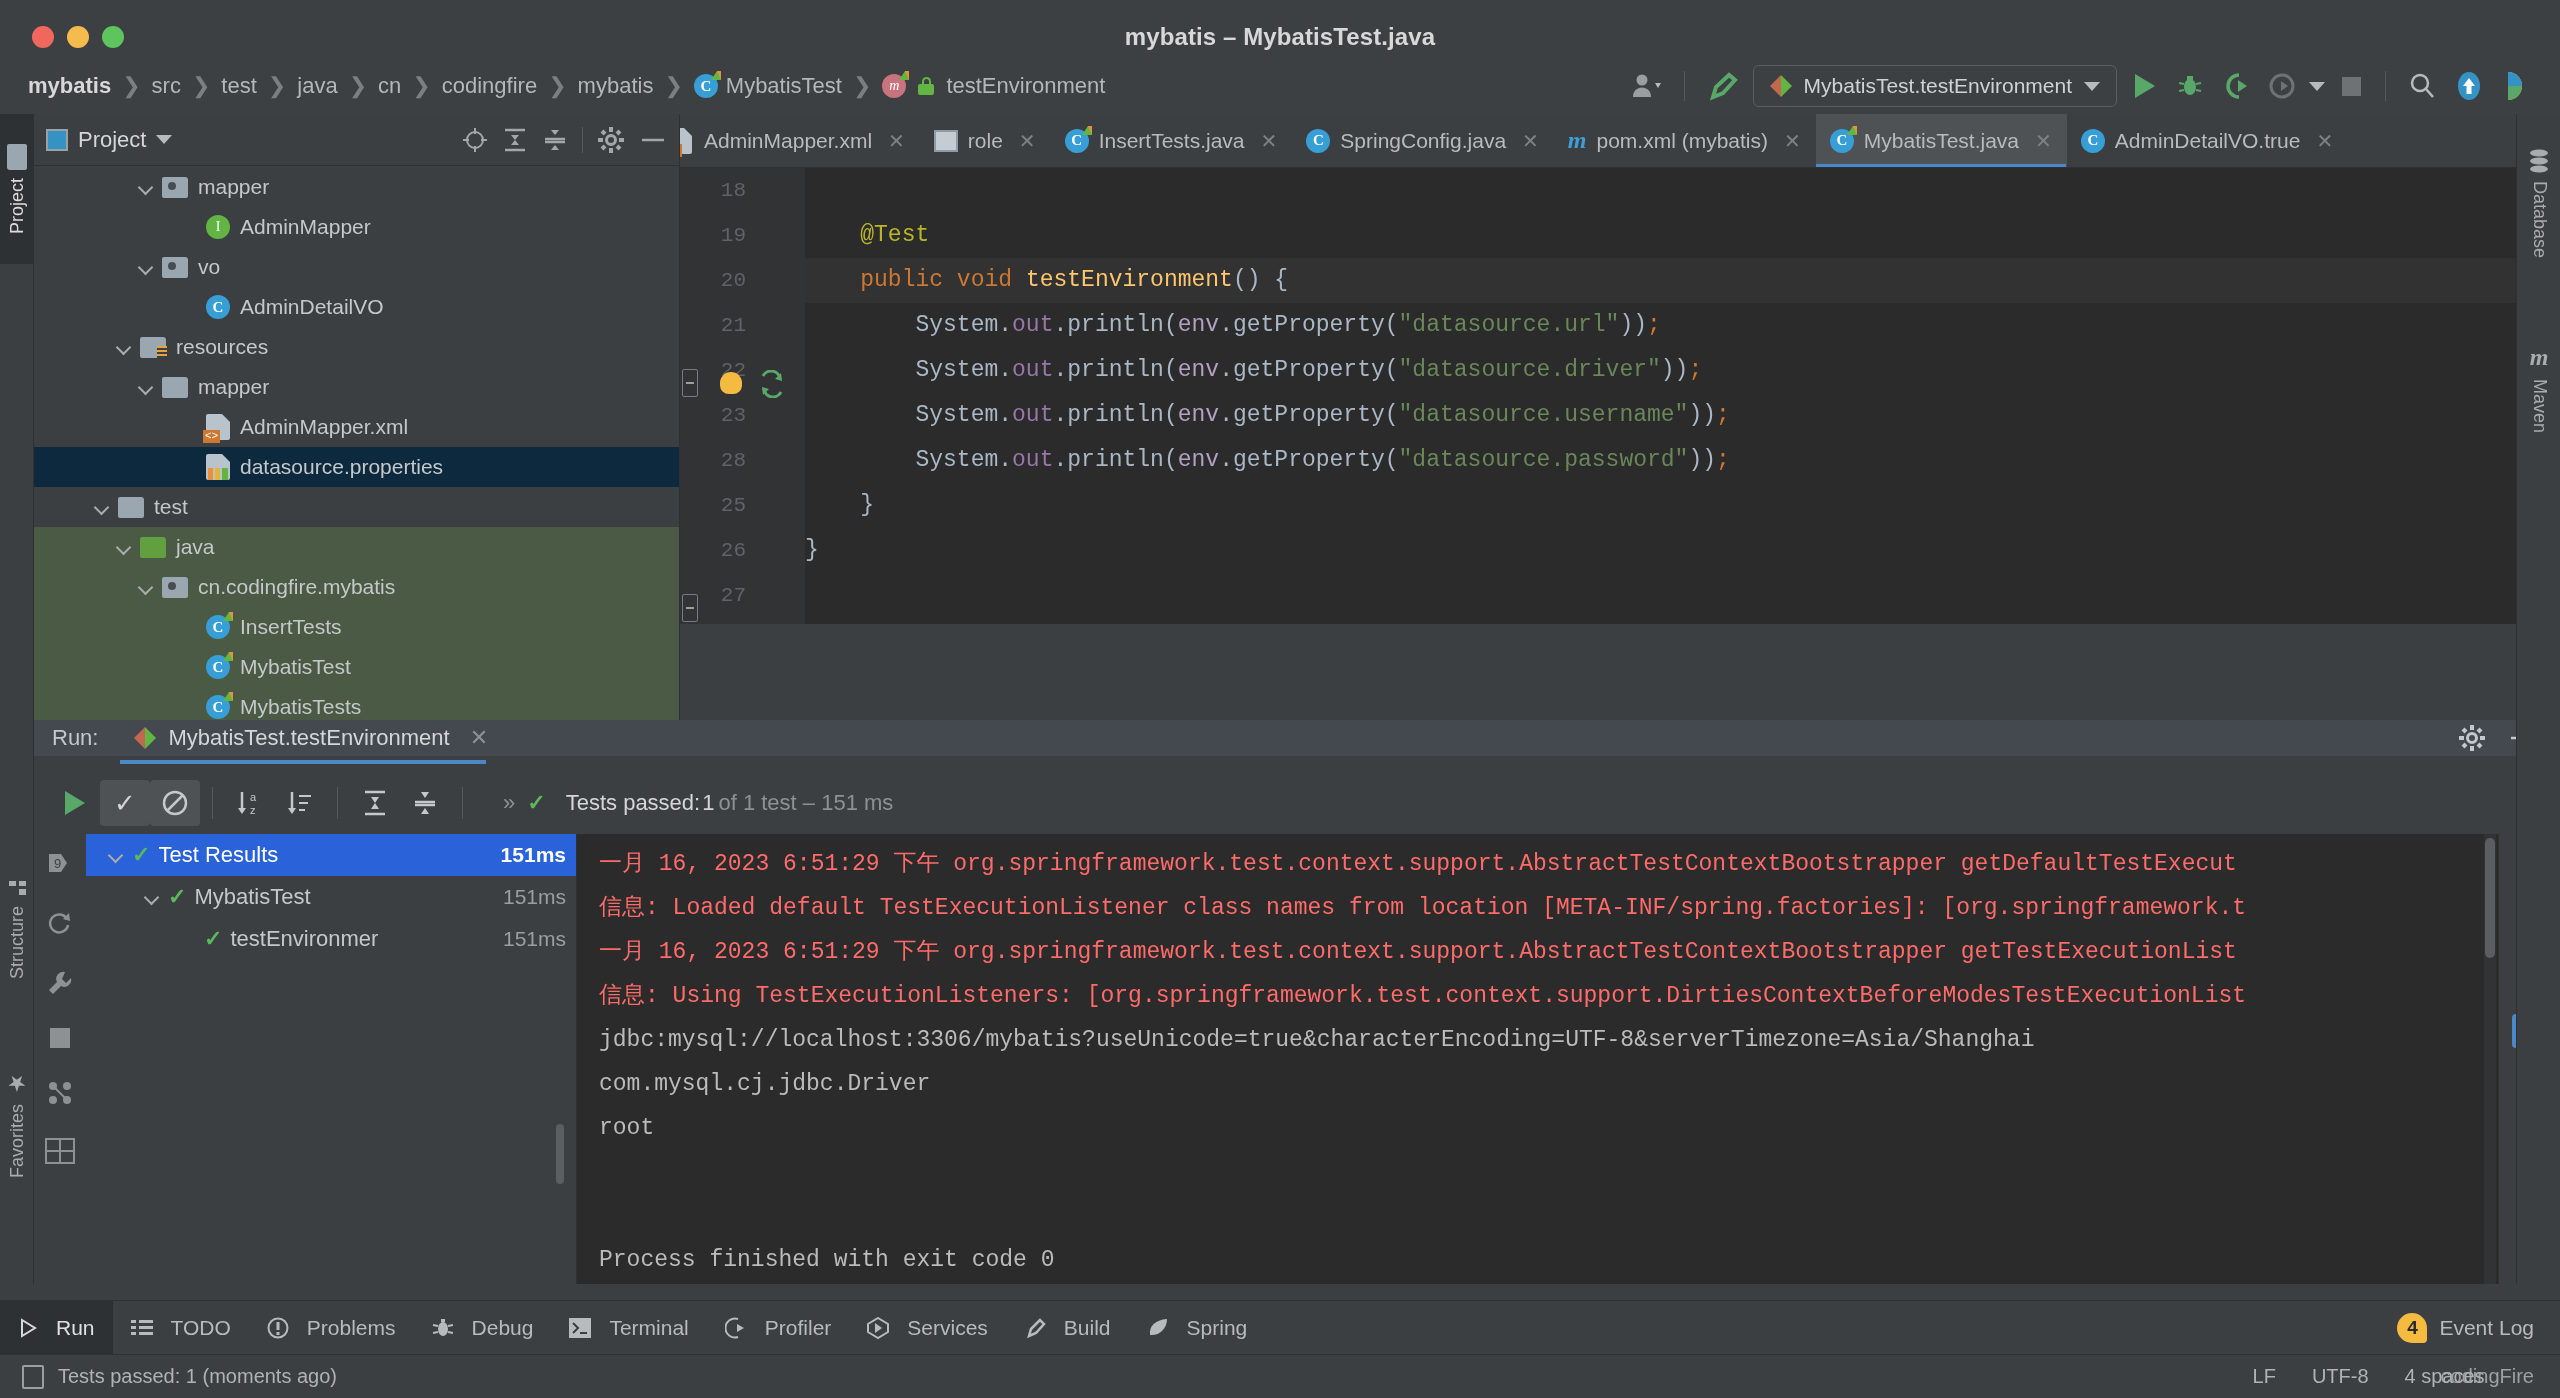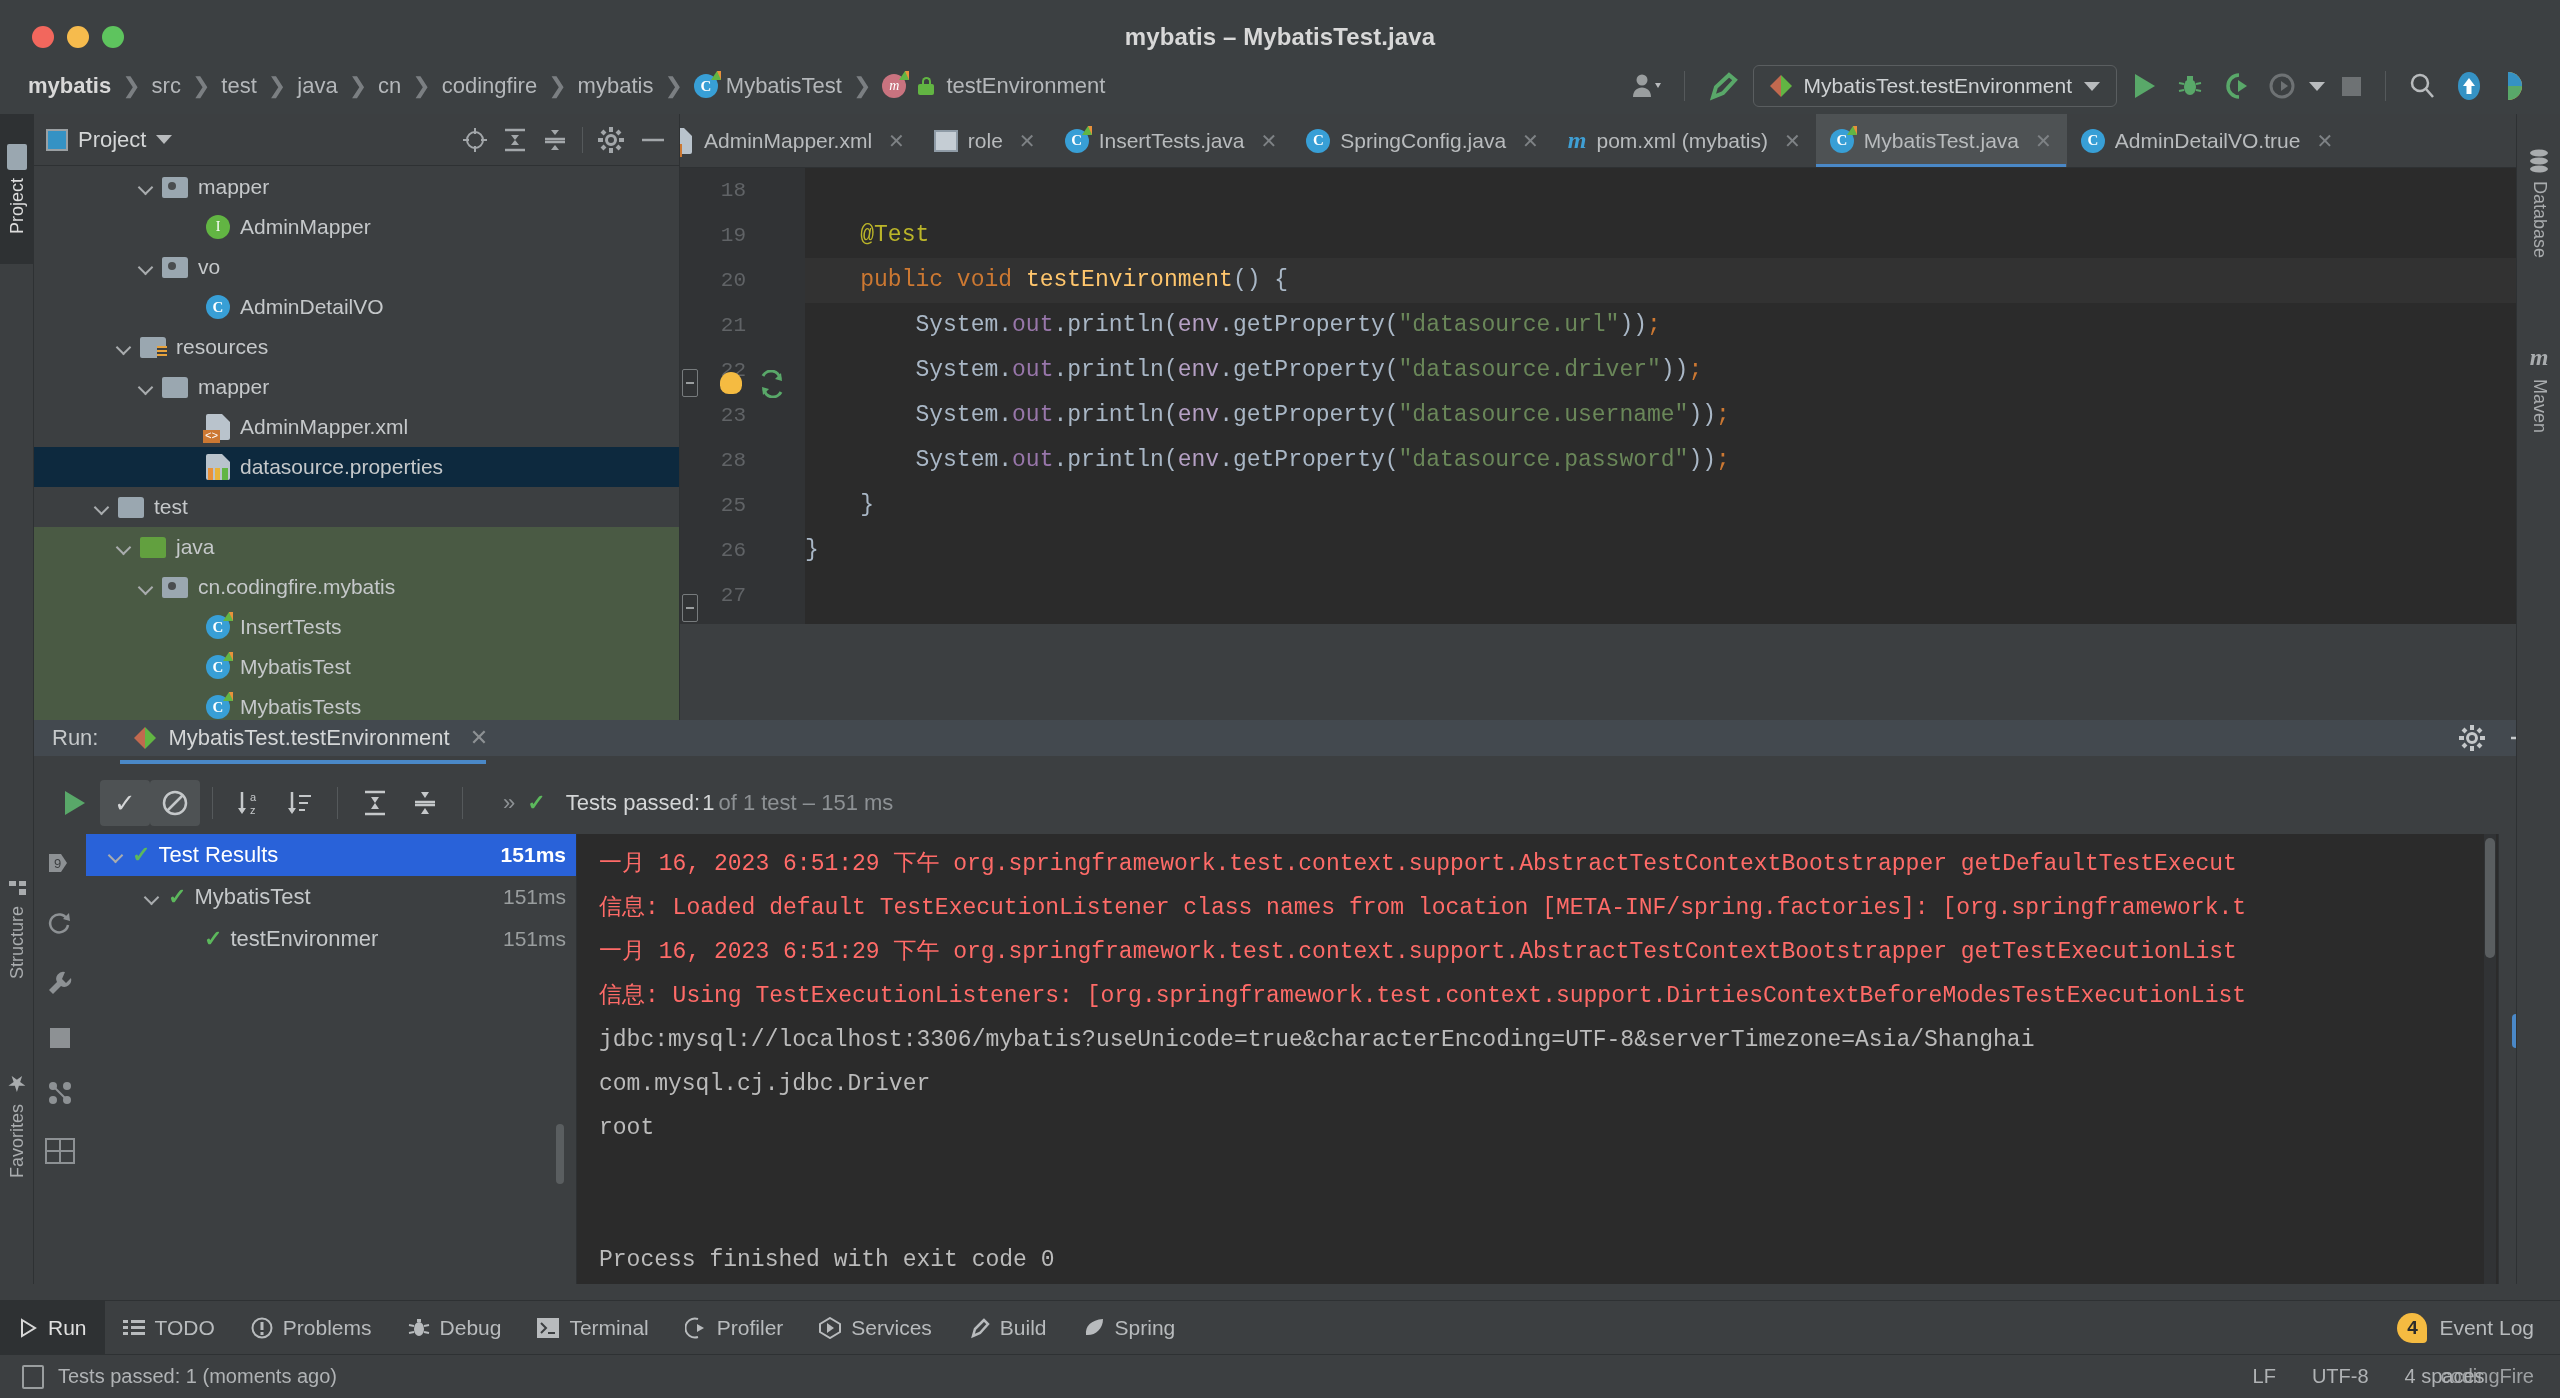--- a/index.html
+++ b/index.html
@@ -335,21 +335,21 @@
     display:flex; align-items:center; gap:8px; padding: 10px 0; width: 44px;
     justify-content: center;
   }
 
   
   .bottombar {
     position: absolute; left: 0; bottom: 44px; width: 2560px; height: 54px;
     background: #3c3f41; display: flex; align-items: center; border-top: 1px solid #2e3133;
   }
   .bb-item {
-    display: flex; align-items: center; gap: 10px; padding: 3px 18px; height: 54px;
+    display: flex; align-items: center; gap: 18px; padding: 3px 18px; height: 54px;
     font-size: 21px; color: #b8bbbd;
   }
   .bb-item.active { background: #2e3133; color: #e0e0e0; }
   .bb-right { margin-left: auto; display: flex; align-items: center; gap: 12px; padding-right: 26px; }
   .evt-badge {
     width: 30px; height: 30px; border-radius: 50% 50% 4px 50%; background: #f5bb41;
     color: #2b2b2b; font-size: 19px; font-weight: bold;
     display: flex; align-items: center; justify-content: center;
   }
   .statusbar {

